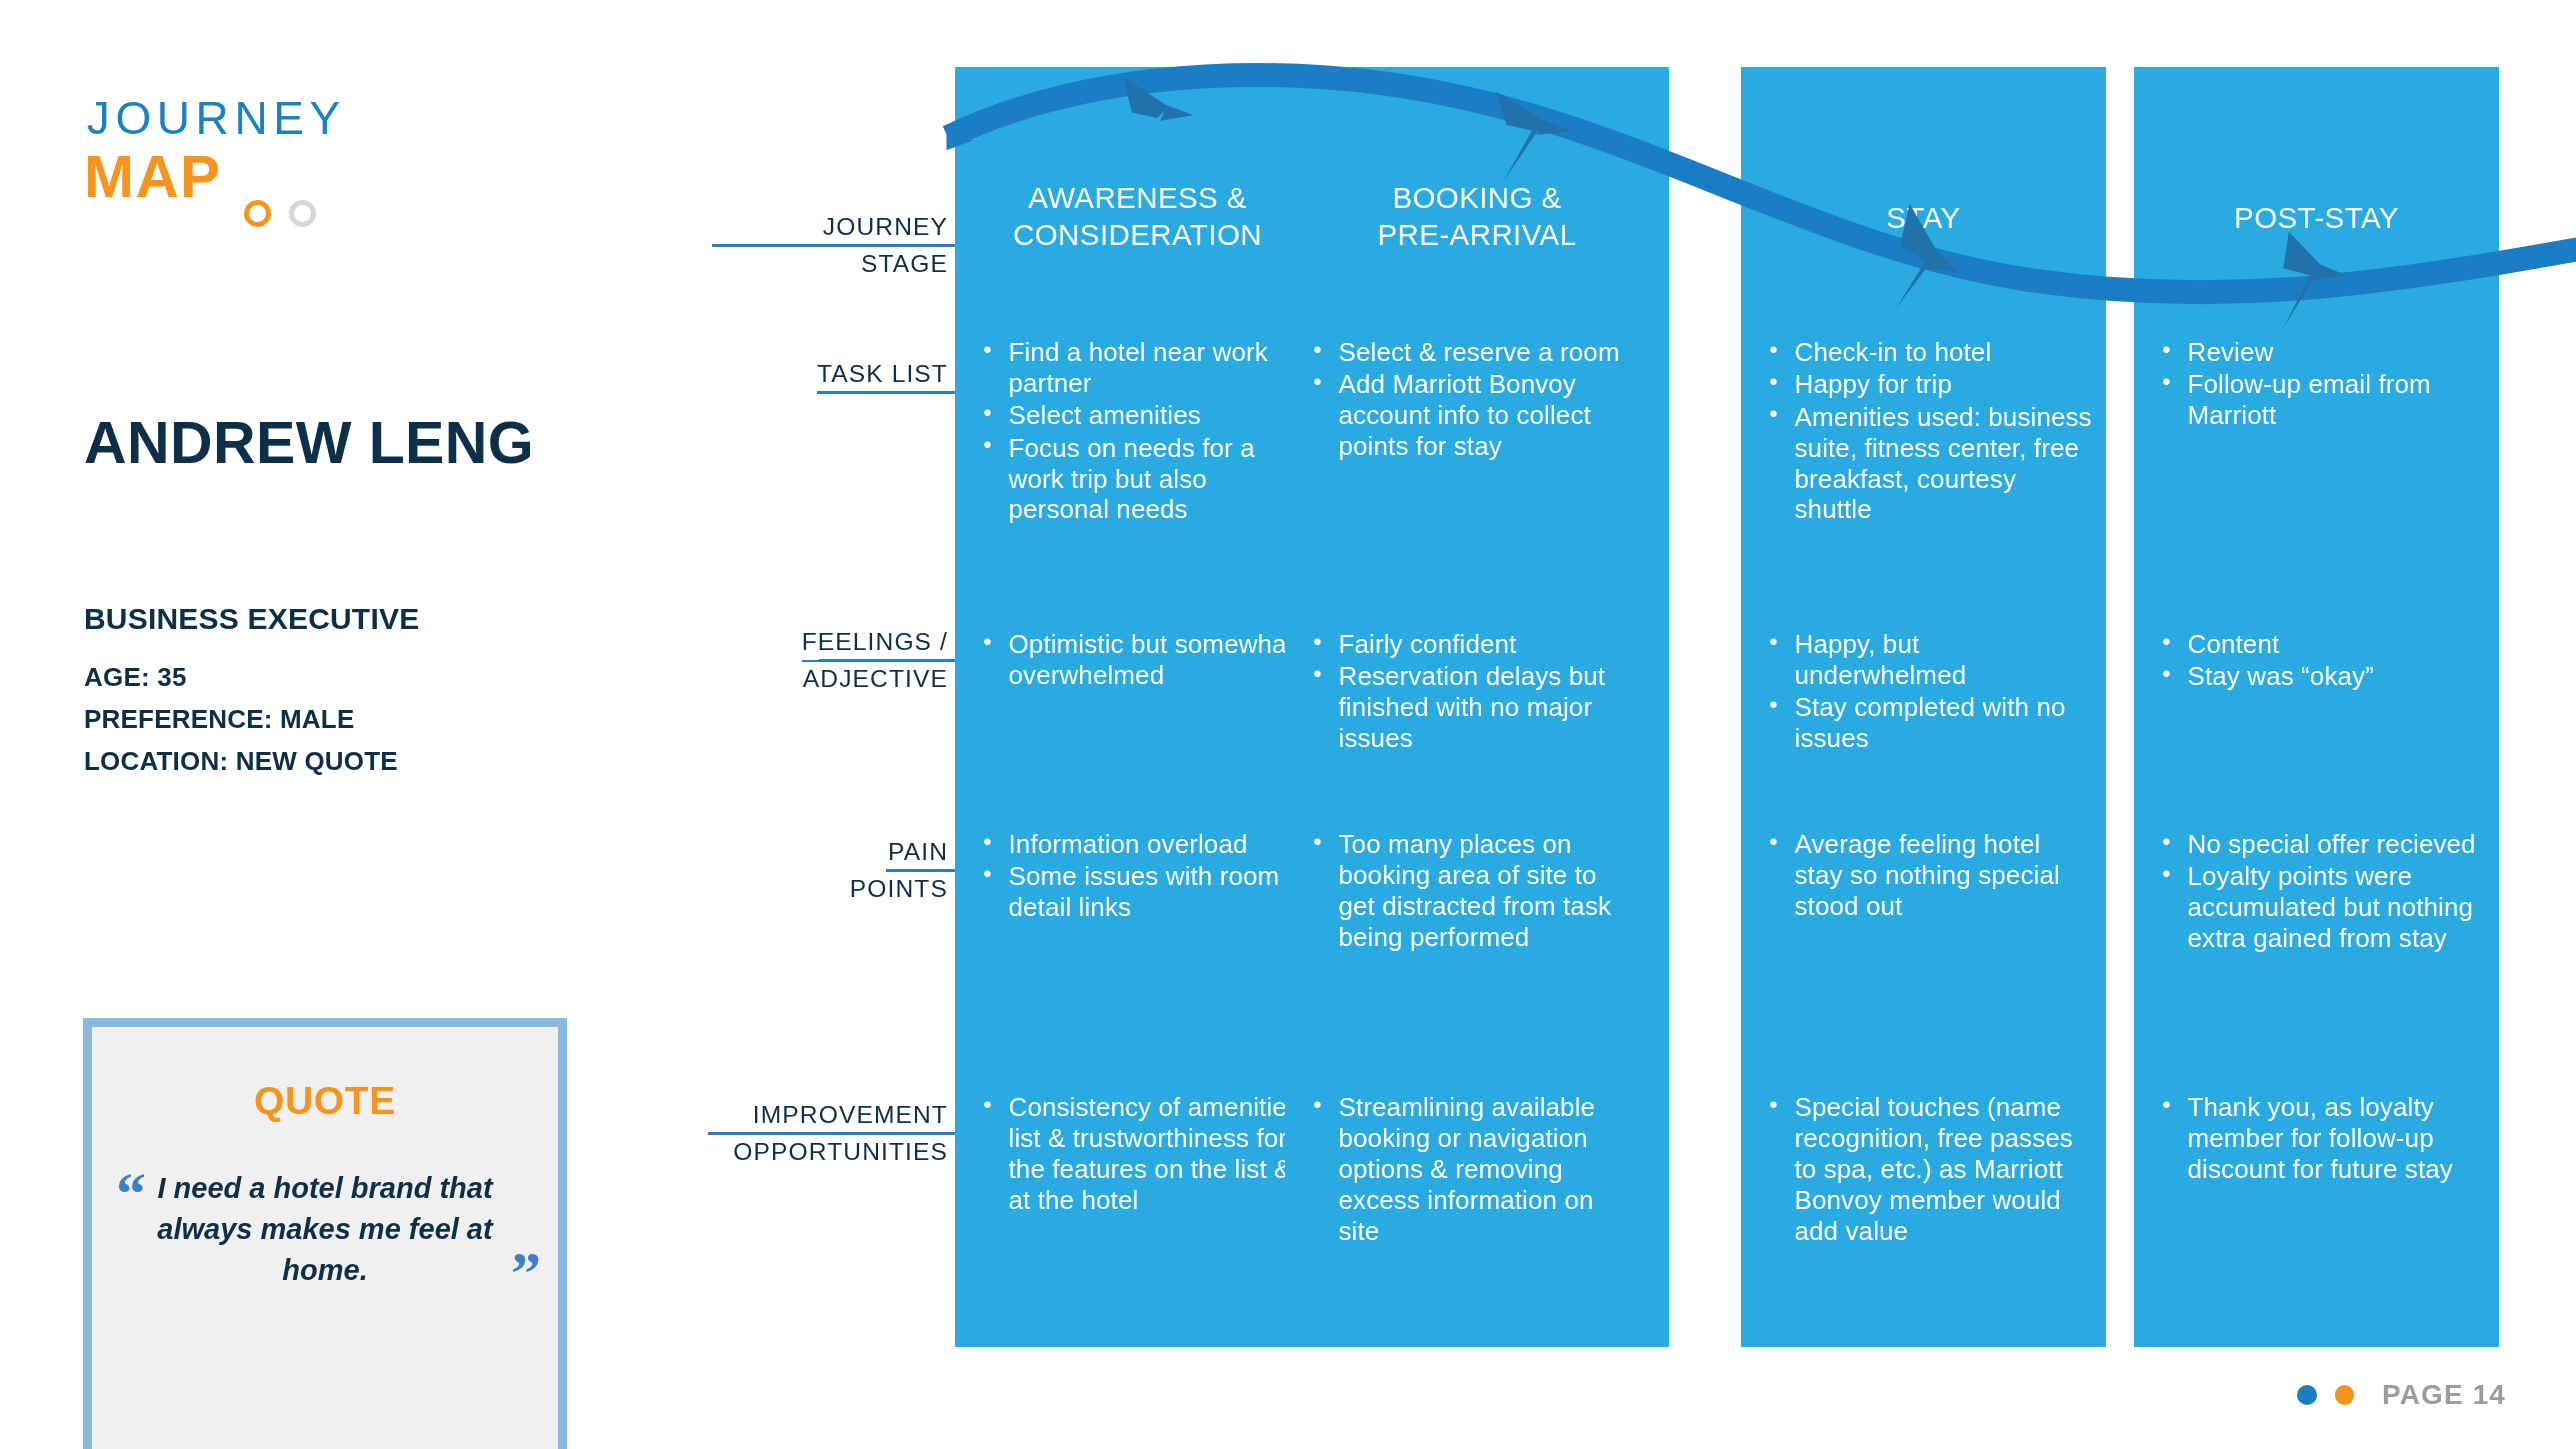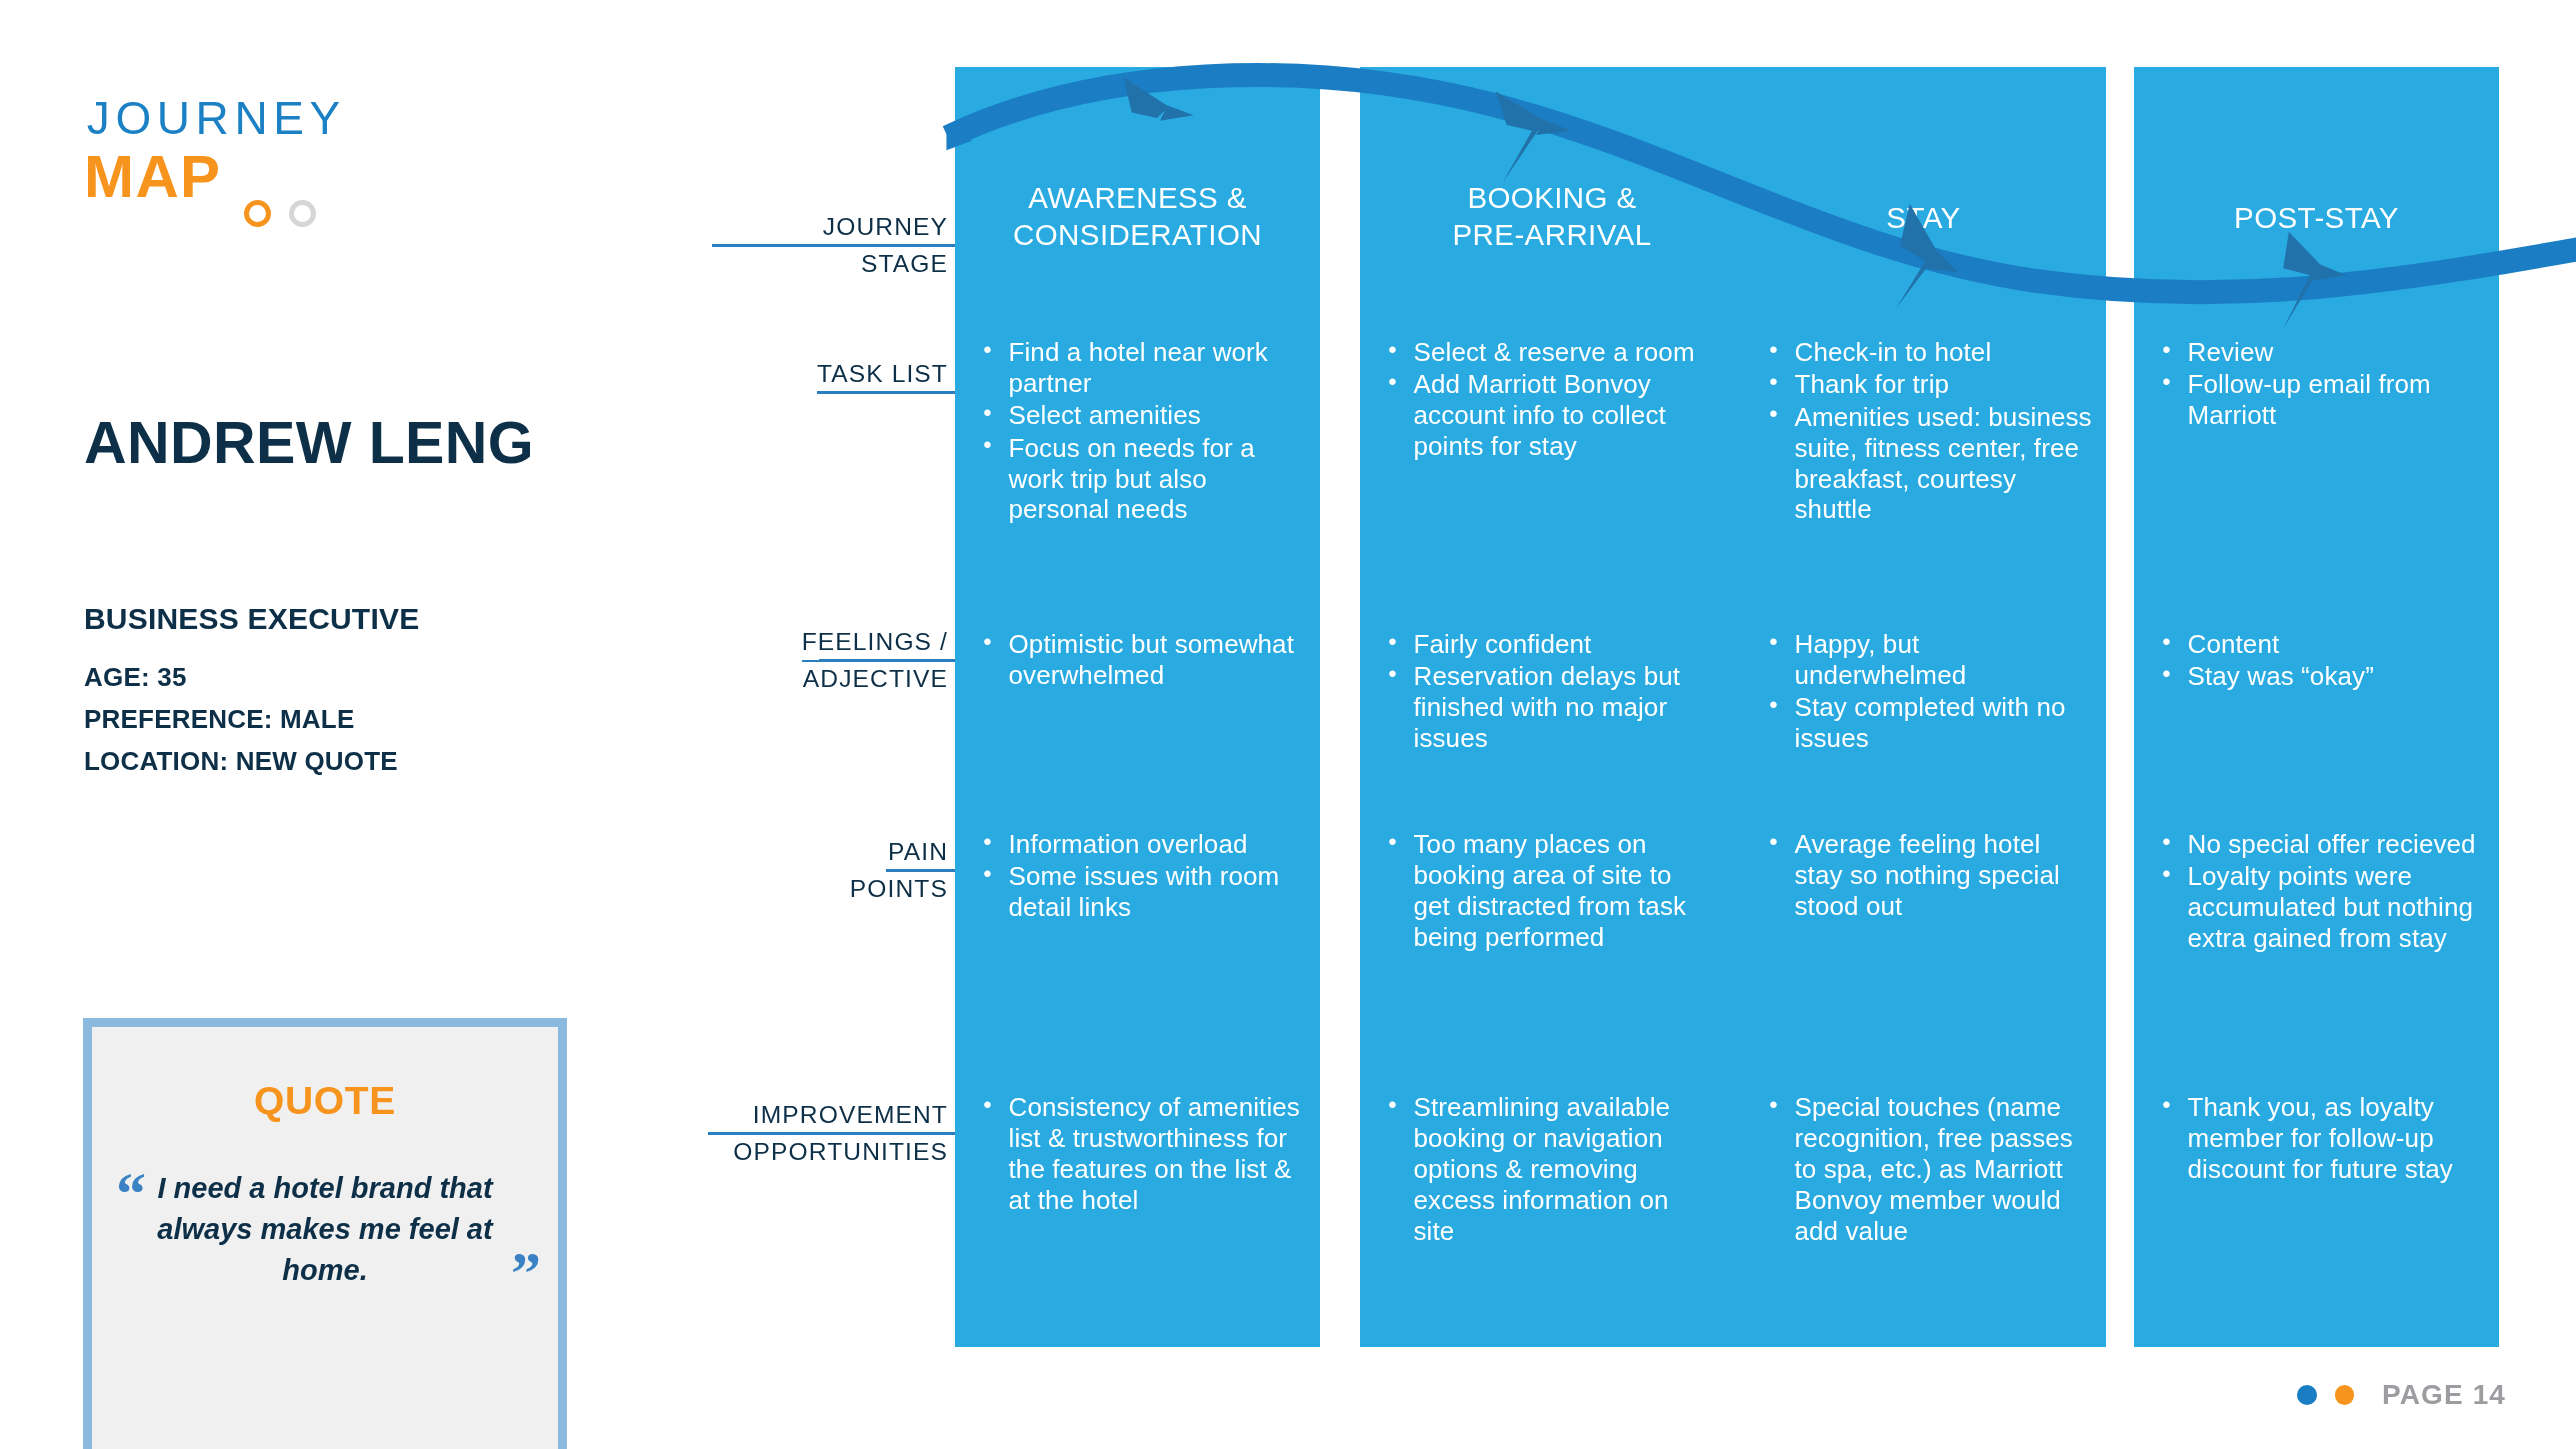--- a/index.html
+++ b/index.html
@@ -161,21 +161,21 @@
     width: 2576px; height: 1450px;
   }
   .col {
     position: absolute;
     top: 67px;
     width: 365px;
     height: 1280px;
     background: #29abe2;
   }
   #col-0 { left: 955px; }
-  #col-1 { left: 1360px; padding-left: 19px; }
+  #col-1 { left: 1285px; padding-left: 19px; }
   #col-2 { left: 1741px; }
   #col-3 { left: 2134px; }
 
   .col-title {
     position: absolute;
     left: 0; right: 0;
     text-align: center;
     color: #ffffff;
     font-size: 29.5px;
     font-weight: 400;
@@ -350,21 +350,21 @@
       </div>
   </div>
 
   <div class="col" id="col-2">
     <div class="col-title one-line">
       <div>STAY</div>
     </div>
     <div class="cell row-tasks">
         <ul>
           <li>Check-in to hotel</li>
-          <li>Thank for trip</li>
+          <li>Happy for trip</li>
           <li>Amenities used: business suite, fitness center, free breakfast, courtesy shuttle</li>
         </ul>
       </div>
     <div class="cell row-feelings">
         <ul>
           <li>Happy, but underwhelmed</li>
           <li>Stay completed with no issues</li>
         </ul>
       </div>
     <div class="cell row-pain">

